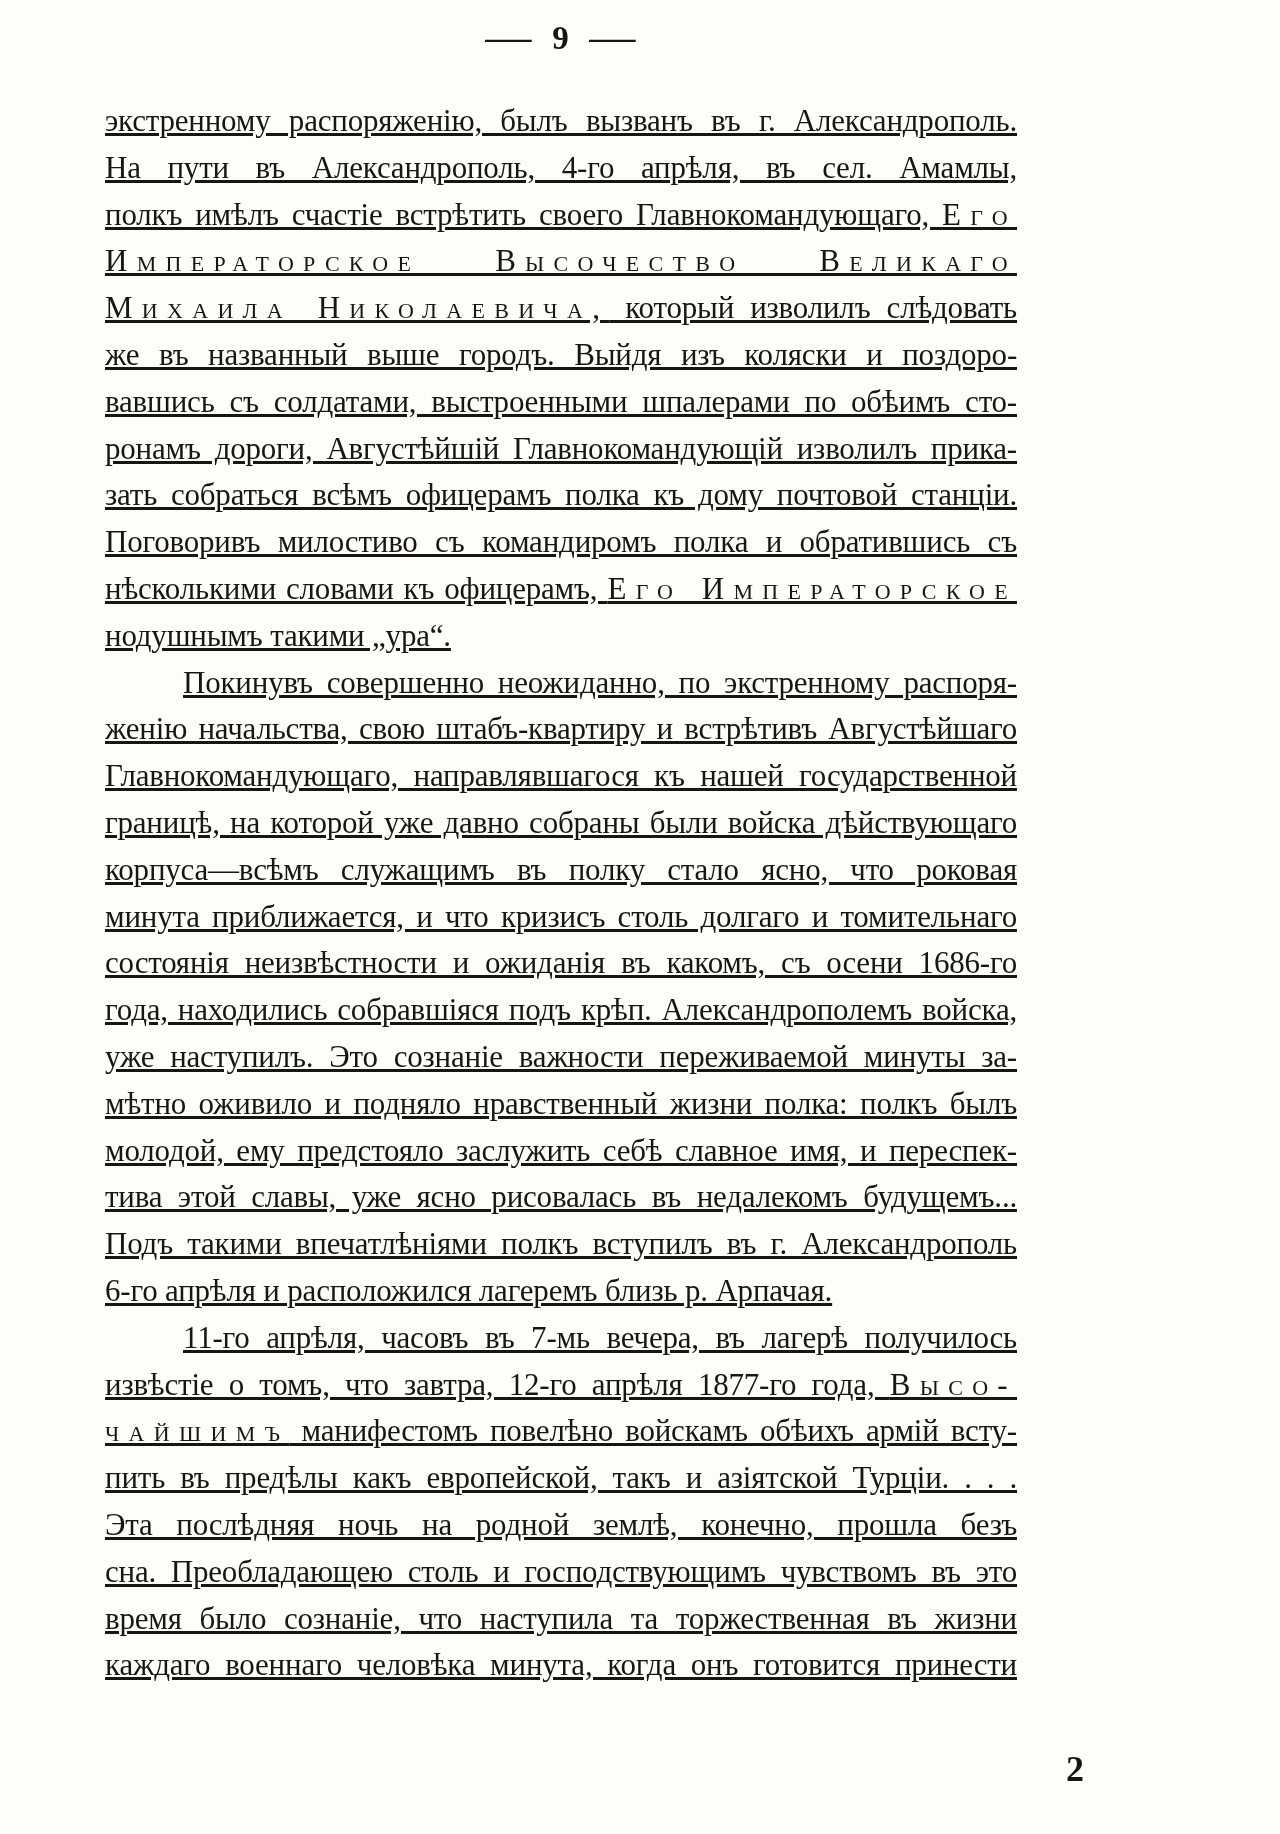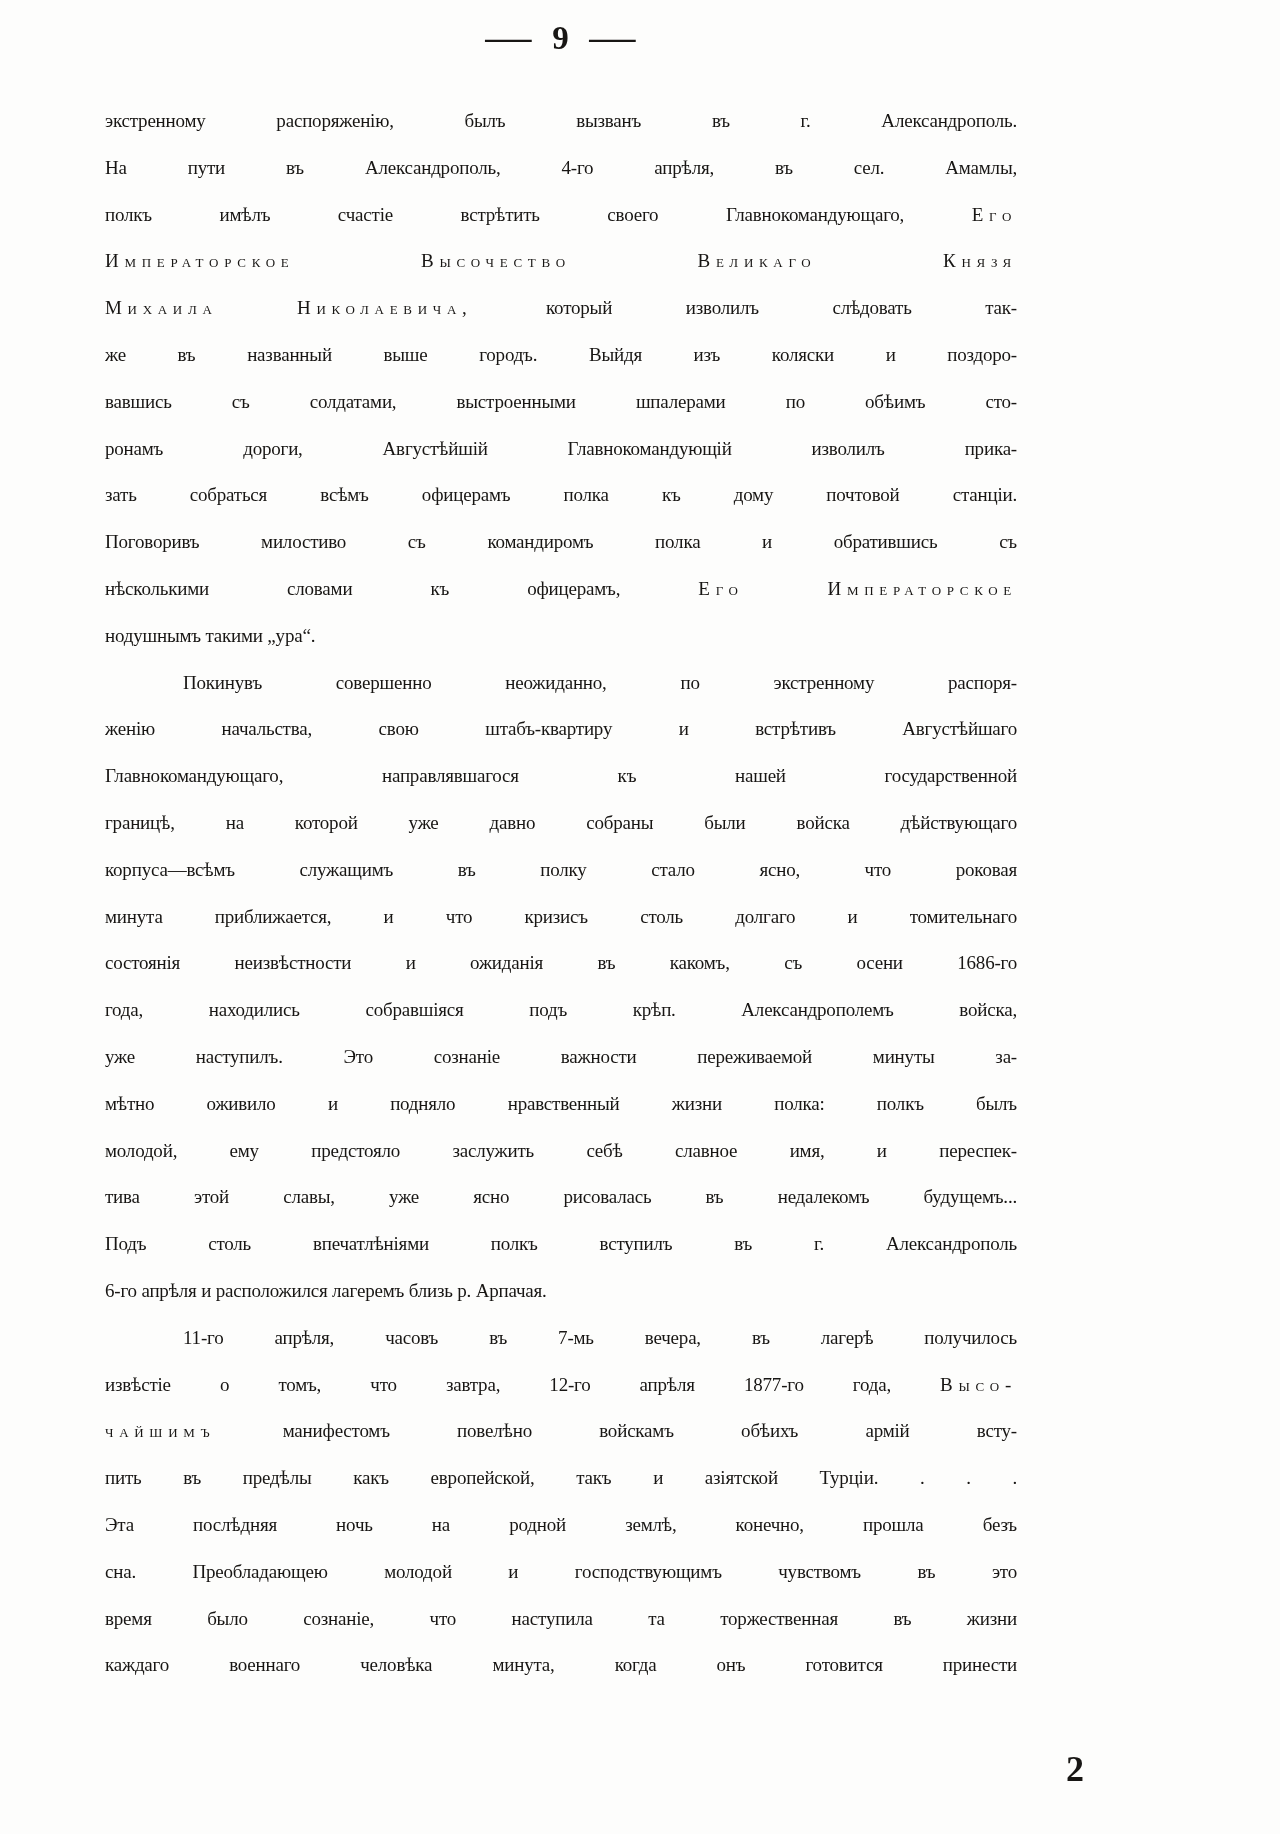--- a/index.html
+++ b/index.html
@@ -33,29 +33,30 @@
     transform: scaleX(1.4);
     font-weight: bold;
   }
   .textblock {
     position: absolute;
     top: 98px;
     left: 105px;
     width: 912px;
   }
   .line {
-    font-size: 19px;
+    font-size: 31px;
     line-height: 46.8px;
     height: 46.8px;
     text-align: justify;
     text-align-last: justify;
     -moz-text-align-last: justify;
     letter-spacing: -0.2px;
     overflow: hidden;
     white-space: normal;
+    text-decoration: underline;
   }
   .line.para-end {
     text-align-last: left;
     -moz-text-align-last: left;
   }
   .line.indent {
     padding-left: 78px;
   }
   .sc {
     font-variant: small-caps;
@@ -97,27 +98,27 @@
       <div class="line"><span>Главнокомандующаго, направлявшагося къ нашей государственной</span></div>
       <div class="line"><span>границѣ, на которой уже давно собраны были войска дѣйствующаго</span></div>
       <div class="line"><span>корпуса—всѣмъ служащимъ въ полку стало ясно, что роковая</span></div>
       <div class="line"><span>минута приближается, и что кризисъ столь долгаго и томительнаго</span></div>
       <div class="line"><span>состоянія неизвѣстности и ожиданія въ какомъ, съ осени 1686-го</span></div>
       <div class="line"><span>года, находились собравшіяся подъ крѣп. Александрополемъ войска,</span></div>
       <div class="line"><span>уже наступилъ. Это сознаніе важности переживаемой минуты за-</span></div>
       <div class="line"><span>мѣтно оживило и подняло нравственный жизни полка: полкъ былъ</span></div>
       <div class="line"><span>молодой, ему предстояло заслужить себѣ славное имя, и переспек-</span></div>
       <div class="line"><span>тива этой славы, уже ясно рисовалась въ недалекомъ будущемъ...</span></div>
-      <div class="line"><span>Подъ столь впечатлѣніями полкъ вступилъ въ г. Александрополь</span></div>
+      <div class="line"><span>Подъ такими впечатлѣніями полкъ вступилъ въ г. Александрополь</span></div>
       <div class="line para-end"><span>6-го апрѣля и расположился лагеремъ близь р. Арпачая.</span></div>
       <div class="line indent"><span>11-го апрѣля, часовъ въ 7-мь вечера, въ лагерѣ получилось</span></div>
       <div class="line"><span>извѣстіе о томъ, что завтра, 12-го апрѣля 1877-го года, </span><span class="sc">Высо-</span></div>
       <div class="line"><span class="sc">чайшимъ</span><span> манифестомъ повелѣно войскамъ обѣихъ армій всту-</span></div>
       <div class="line"><span>пить въ предѣлы какъ европейской, такъ и азіятской Турціи. . . .</span></div>
       <div class="line"><span>Эта послѣдняя ночь на родной землѣ, конечно, прошла безъ</span></div>
-      <div class="line"><span>сна. Преобладающею молодой и господствующимъ чувствомъ въ это</span></div>
+      <div class="line"><span>сна. Преобладающею столь и господствующимъ чувствомъ въ это</span></div>
       <div class="line"><span>время было сознаніе, что наступила та торжественная въ жизни</span></div>
       <div class="line"><span>каждаго военнаго человѣка минута, когда онъ готовится принести</span></div>
     </div>
 
   <div class="signature">2</div>
 
 </div>
 
 </body></html>

